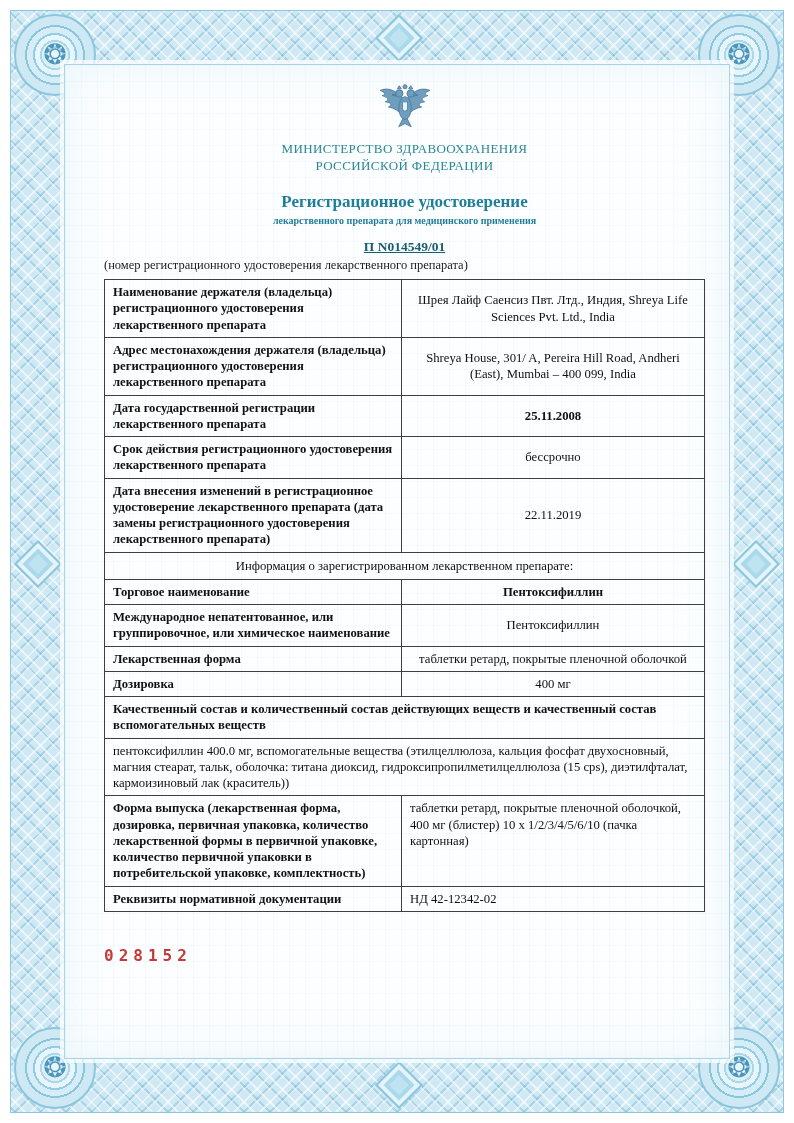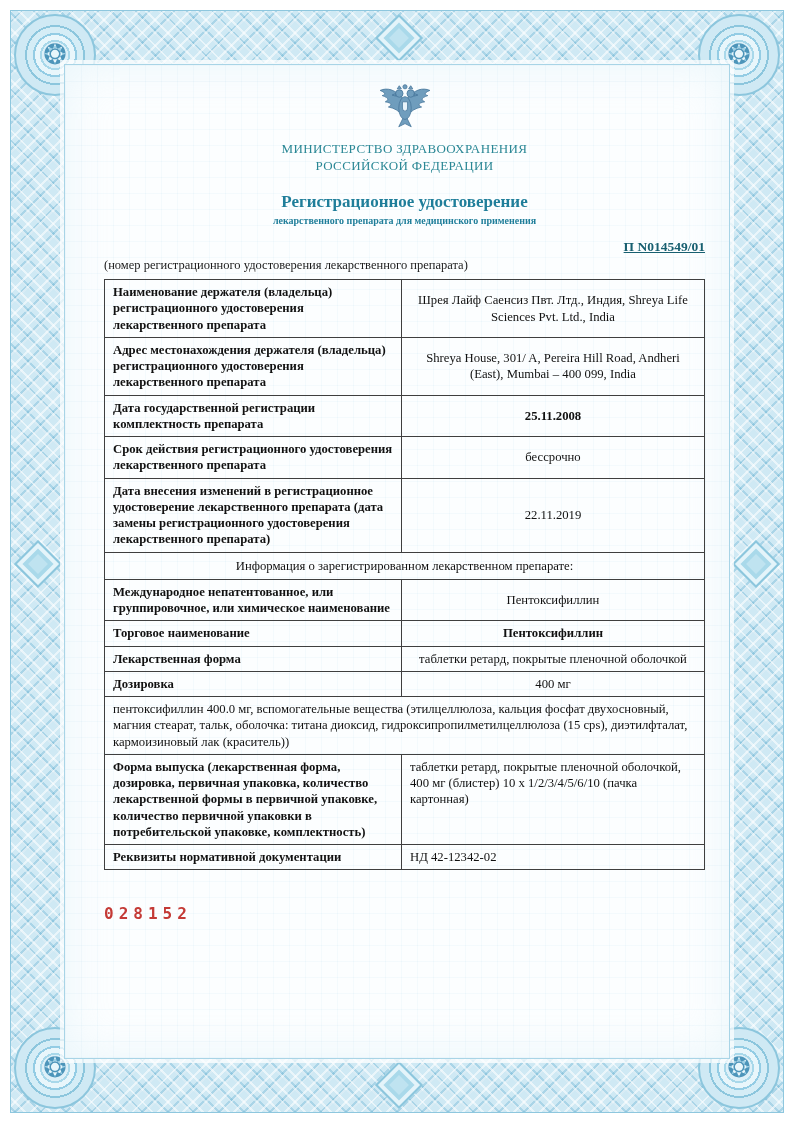--- a/index.html
+++ b/index.html
@@ -48,21 +48,21 @@
     border:1px solid #a8d4e6;
     box-shadow: 0 0 0 4px rgba(255,255,255,.7), inset 0 0 46px rgba(188,224,240,.30);
     padding:14px 24px 0 39px; box-sizing:border-box;
   }
 
   .emblem { width:56px; margin:4px auto 6px auto; text-align:center; }
   .ministry { text-align:center; color:#2a8795; font-size:13px; letter-spacing:.4px; line-height:1.3; }
   .title { text-align:center; color:#1f7e9a; font-weight:bold; margin-top:16px; line-height:1.35; }
   .title .t1 { font-size:17px; }
   .title .t2 { font-size:10px; }
-  .regnum { text-align:right; color:#175f70; font-weight:bold; font-size:13.5px;
+  .regnum { text-align:center; color:#175f70; font-weight:bold; font-size:13.5px;
             text-decoration:underline; margin-top:12px; }
   .caption { text-align:left; font-size:12.5px; color:#1c1c1c; margin-top:3px; margin-bottom:6px; }
 
   table.cert { width:100%; border-collapse:collapse; font-size:12.7px; line-height:1.28; }
   table.cert td { border:1px solid #3f3f3f; padding:4px 8px; vertical-align:top; }
   table.cert td.label { width:49.5%; font-weight:bold; }
   table.cert td.value { text-align:center; vertical-align:middle; }
   table.cert td.value.vleft { text-align:left; vertical-align:top; }
   table.cert td.value.vbold { font-weight:bold; }
   table.cert td.section { text-align:center; font-weight:normal; padding:5px 8px; }
@@ -137,49 +137,52 @@
       <tbody>
         <tr>
           <td class="label">Наименование держателя (владельца) регистрационного удостоверения лекарственного препарата</td>
           <td class="value">Шрея Лайф Саенсиз Пвт. Лтд., Индия, Shreya Life Sciences Pvt. Ltd., India</td>
         </tr>
         <tr>
           <td class="label">Адрес местонахождения держателя (владельца) регистрационного удостоверения лекарственного препарата</td>
           <td class="value">Shreya House, 301/ A, Pereira Hill Road, Andheri (East), Mumbai – 400 099, India</td>
         </tr>
         <tr>
-          <td class="label">Дата государственной регистрации комплектность препарата</td>
+          <td class="label">Дата государственной регистрации лекарственного препарата</td>
           <td class="value vbold">25.11.2008</td>
         </tr>
         <tr>
           <td class="label">Срок действия регистрационного удостоверения лекарственного препарата</td>
           <td class="value">бессрочно</td>
         </tr>
         <tr>
           <td class="label">Дата внесения изменений в регистрационное удостоверение лекарственного препарата (дата замены регистрационного удостоверения лекарственного препарата)</td>
           <td class="value">22.11.2019</td>
         </tr>
         <tr>
           <td class="section" colspan="2">Информация о зарегистрированном лекарственном препарате:</td>
         </tr>
         <tr>
+          <td class="label">Торговое наименование</td>
+          <td class="value vbold">Пентоксифиллин</td>
+        </tr>
+        <tr>
           <td class="label">Международное непатентованное, или группировочное, или химическое наименование</td>
           <td class="value">Пентоксифиллин</td>
-        </tr>
-        <tr>
-          <td class="label">Торговое наименование</td>
-          <td class="value vbold">Пентоксифиллин</td>
         </tr>
         <tr>
           <td class="label">Лекарственная форма</td>
           <td class="value">таблетки ретард, покрытые пленочной оболочкой</td>
         </tr>
         <tr>
           <td class="label">Дозировка</td>
           <td class="value">400 мг</td>
+        </tr>
+        <tr>
+          <td class="comp-head" colspan="2">Качественный состав и количественный состав действующих веществ и качественный состав вспомогательных веществ</td>
         </tr>
         <tr>
           <td class="comp-text" colspan="2">пентоксифиллин 400.0 мг, вспомогательные вещества (этилцеллюлоза, кальция фосфат двухосновный, магния стеарат, тальк, оболочка: титана диоксид, гидроксипропилметилцеллюлоза (15 cps), диэтилфталат, кармоизиновый лак (краситель))</td>
         </tr>
         <tr>
           <td class="label">Форма выпуска (лекарственная форма, дозировка, первичная упаковка, количество лекарственной формы в первичной упаковке, количество первичной упаковки в потребительской упаковке, комплектность)</td>
           <td class="value vleft">таблетки ретард, покрытые пленочной оболочкой, 400 мг (блистер) 10 х 1/2/3/4/5/6/10 (пачка картонная)</td>
         </tr>
         <tr>
           <td class="label">Реквизиты нормативной документации</td>

